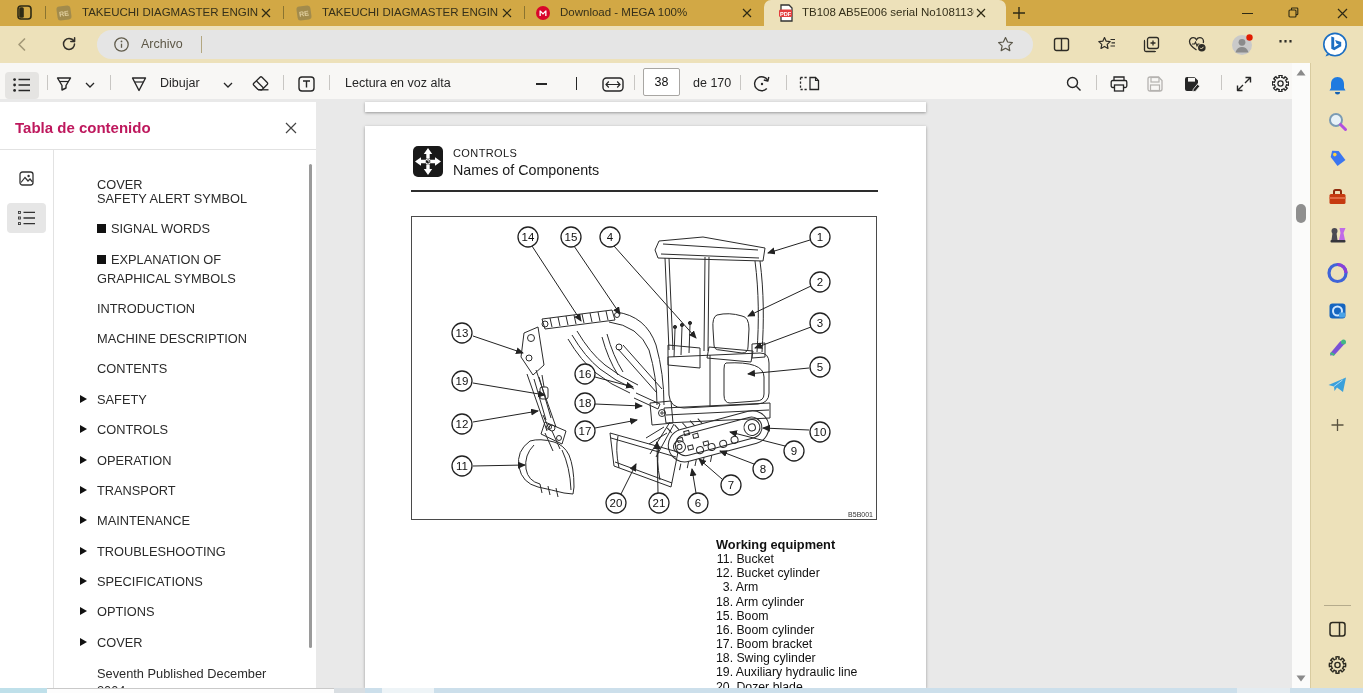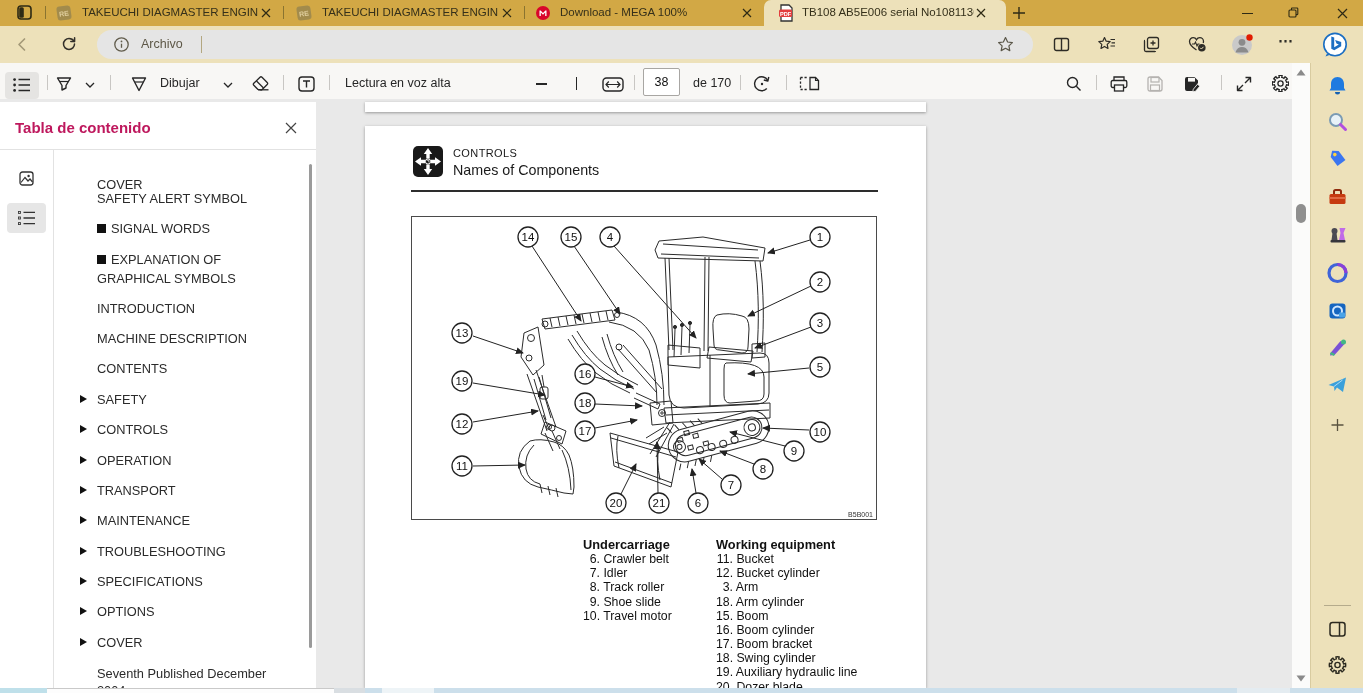--- a/index.html
+++ b/index.html
@@ -517,28 +517,20 @@
         <text x="159" y="24">15</text>
           <text x="198" y="24">4</text>
         <text x="173" y="161">16</text>
           <text x="173" y="190">18</text>
         <text x="173" y="218">17</text>
       </g>
       <text x="461" y="300" font-size="7" fill="#333" text-anchor="end" font-family="Liberation Sans,sans-serif">B5B001</text>
     </svg>
   </div>
 
-  <div class="col" style="left:218px;top:412px">
-    <b>Undercarriage</b><br>
-    <span class="n" style="width:17px">6.</span> Crawler belt<br>
-    <span class="n" style="width:17px">7.</span> Idler<br>
-    <span class="n" style="width:17px">8.</span> Track roller<br>
-    <span class="n" style="width:17px">9.</span> Shoe slide<br>
-    <span class="n" style="width:17px">10.</span> Travel motor
-  </div>
   <div class="col" style="left:351px;top:412px">
     <b>Working equipment</b><br>
     <span class="n" style="width:17px">11.</span> Bucket<br>
     <span class="n" style="width:17px">12.</span> Bucket cylinder<br>
     <span class="n" style="width:17px">3.</span> Arm<br>
     <span class="n" style="width:17px">18.</span> Arm cylinder<br>
     <span class="n" style="width:17px">15.</span> Boom<br>
     <span class="n" style="width:17px">16.</span> Boom cylinder<br>
     <span class="n" style="width:17px">17.</span> Boom bracket<br>
     <span class="n" style="width:17px">18.</span> Swing cylinder<br>

